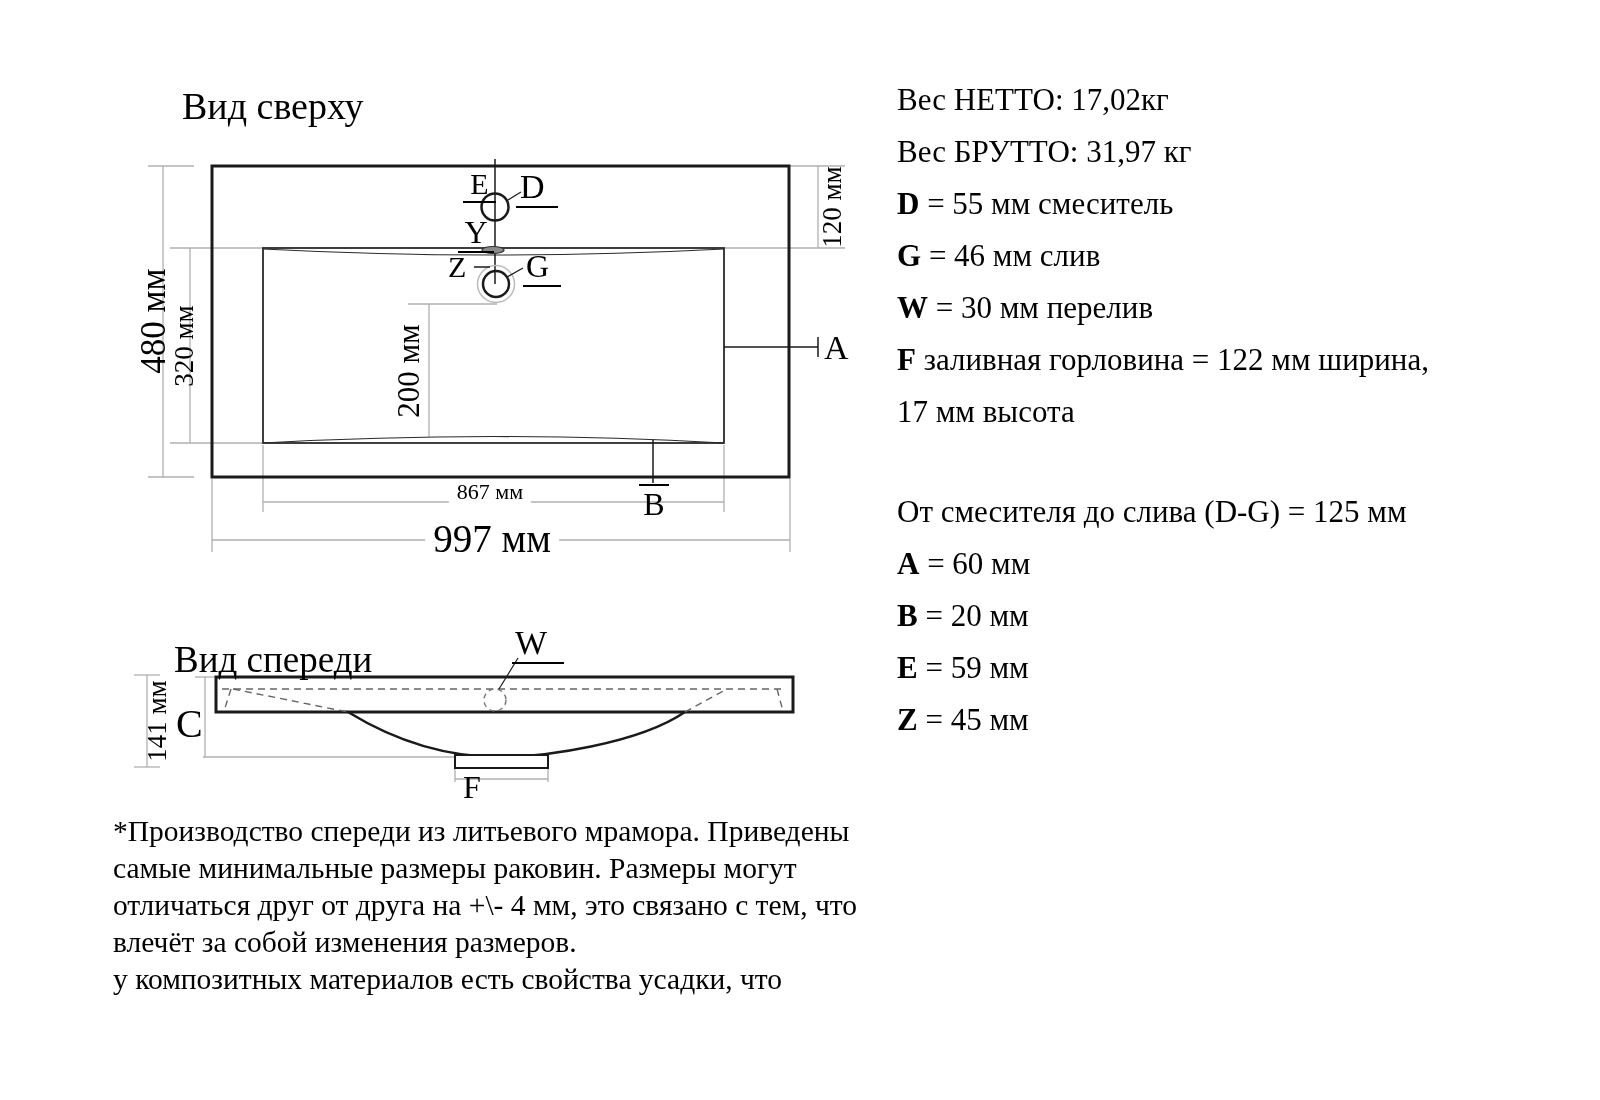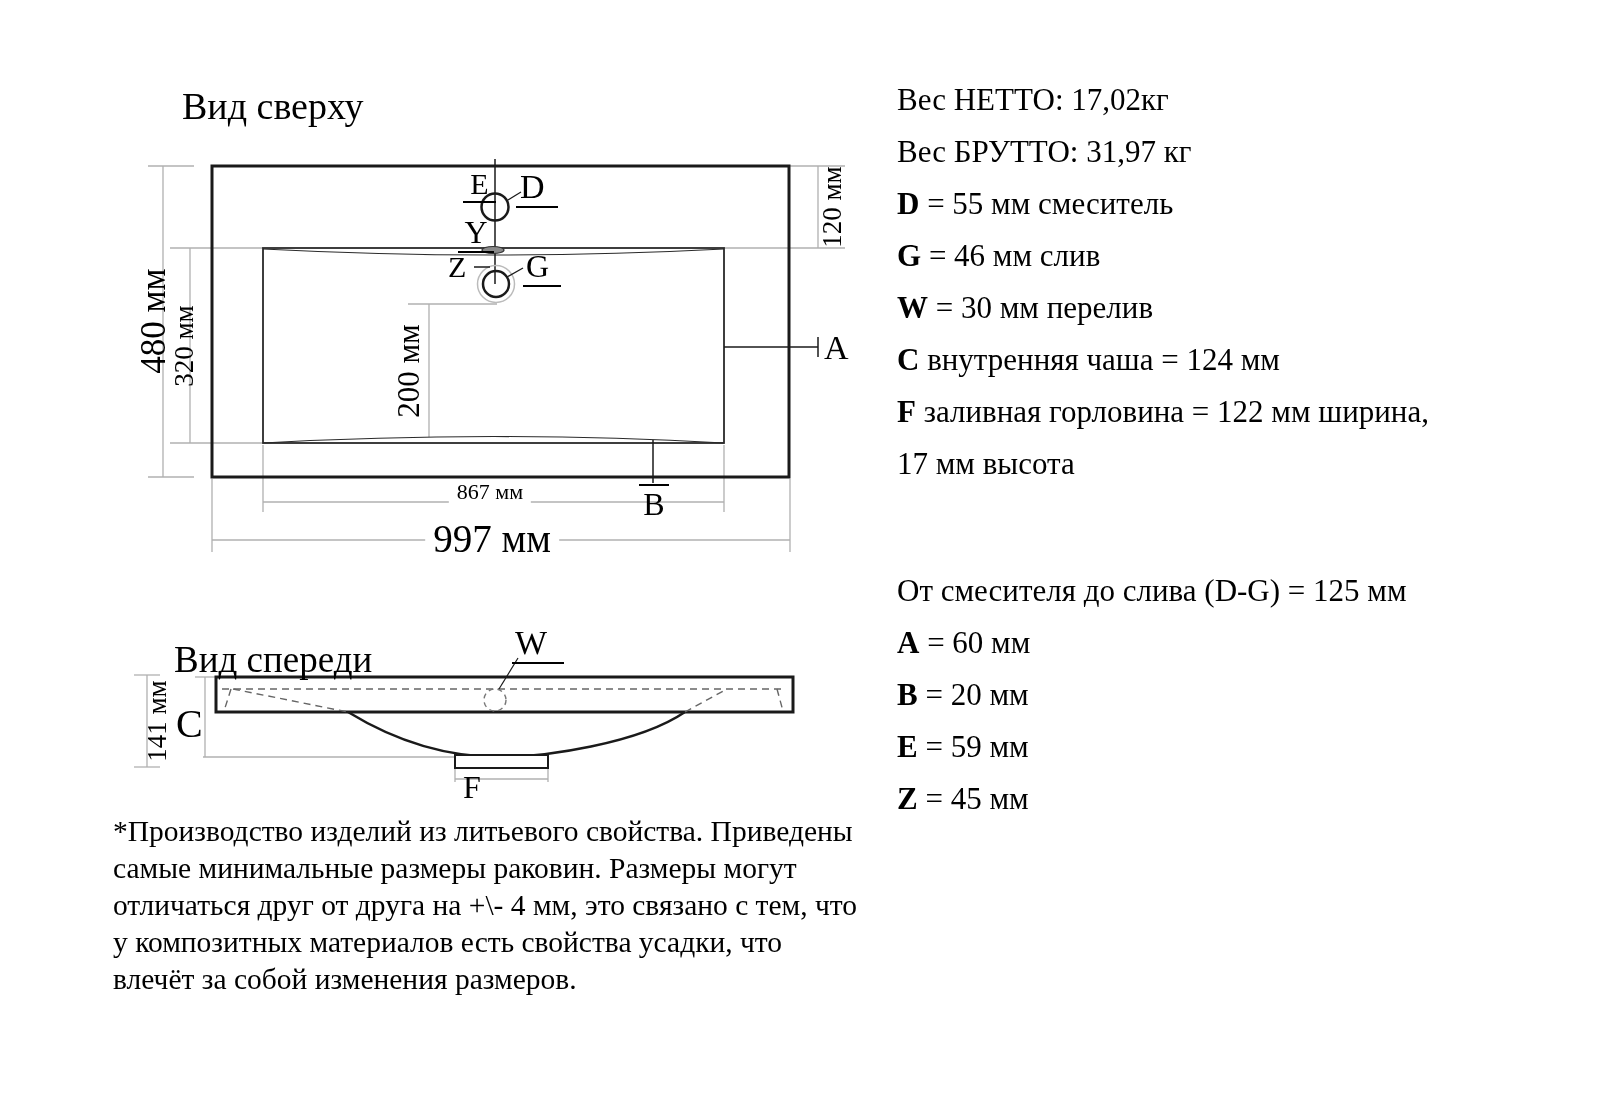--- a/index.html
+++ b/index.html
@@ -9,21 +9,21 @@
   .abs{position:absolute}
   .lbl{position:absolute;white-space:nowrap;color:#000}
   .ctr{transform:translate(-50%,-50%)}
   .rot{transform:translate(-50%,-50%) rotate(-90deg)}
   .uline{border-bottom:2px solid #000}
   .oline{border-top:2px solid #000}
   .dimtext{background:#fff;padding:0 8px}
   .title{font-size:38px}
   .specs{position:absolute;left:897px;top:74px;font-size:31px;line-height:52px}
   .spec-row b{font-weight:bold}
-  .gap{margin-top:75px}
+  .gap{margin-top:48px}
   .note{position:absolute;left:113px;top:813px;font-size:29.5px;line-height:37px}
 </style>
 </head>
 <body>
 
 <svg class="abs" style="left:0;top:0" width="1600" height="1100" viewBox="0 0 1600 1100">
 
   <g fill="none">
 
     <g stroke="#b0b0b0" stroke-width="1.3">
@@ -122,29 +122,28 @@
 <div class="lbl uline" style="left:512px;top:624px;width:52px;font-size:34px;padding-left:3px">W</div>
 <div class="lbl" style="left:176px;top:700px;font-size:40px">C</div>
 <div class="lbl" style="left:463px;top:769px;font-size:32px">F</div>
 
 <div class="specs">
   <div class="spec-row"><b></b><span>Вес НЕТТО: 17,02кг</span></div>
   <div class="spec-row"><b></b><span>Вес БРУТТО: 31,97 кг</span></div>
   <div class="spec-row"><b>D</b><span> = 55 мм смеситель</span></div>
   <div class="spec-row"><b>G</b><span> = 46 мм слив</span></div>
   <div class="spec-row"><b>W</b><span> = 30 мм перелив</span></div>
-  <div class="spec-row"><b>C</b><span> внутренняя чаша = 124 мм</span></div>
   <div class="spec-row"><b>F</b><span> заливная горловина = 122 мм ширина,</span></div>
   <div class="spec-row"><b></b><span>17 мм высота</span></div>
   <div class="spec-row gap"><b></b><span>От смесителя до слива (D-G) = 125 мм</span></div>
   <div class="spec-row"><b>A</b><span> = 60 мм</span></div>
   <div class="spec-row"><b>B</b><span> = 20 мм</span></div>
   <div class="spec-row"><b>E</b><span> = 59 мм</span></div>
   <div class="spec-row"><b>Z</b><span> = 45 мм</span></div>
 </div>
 
 <div class="note">
-  <div>*Производство изделий из литьевого свойства. Приведены</div>
+  <div>*Производство спереди из литьевого мрамора. Приведены</div>
   <div>самые минимальные размеры раковин. Размеры могут</div>
   <div>отличаться друг от друга на +\- 4 мм, это связано с тем, что</div>
+  <div>влечёт за собой изменения размеров.</div>
   <div>у композитных материалов есть свойства усадки, что</div>
-  <div>влечёт за собой изменения размеров.</div>
 </div>
 
 </body></html>

